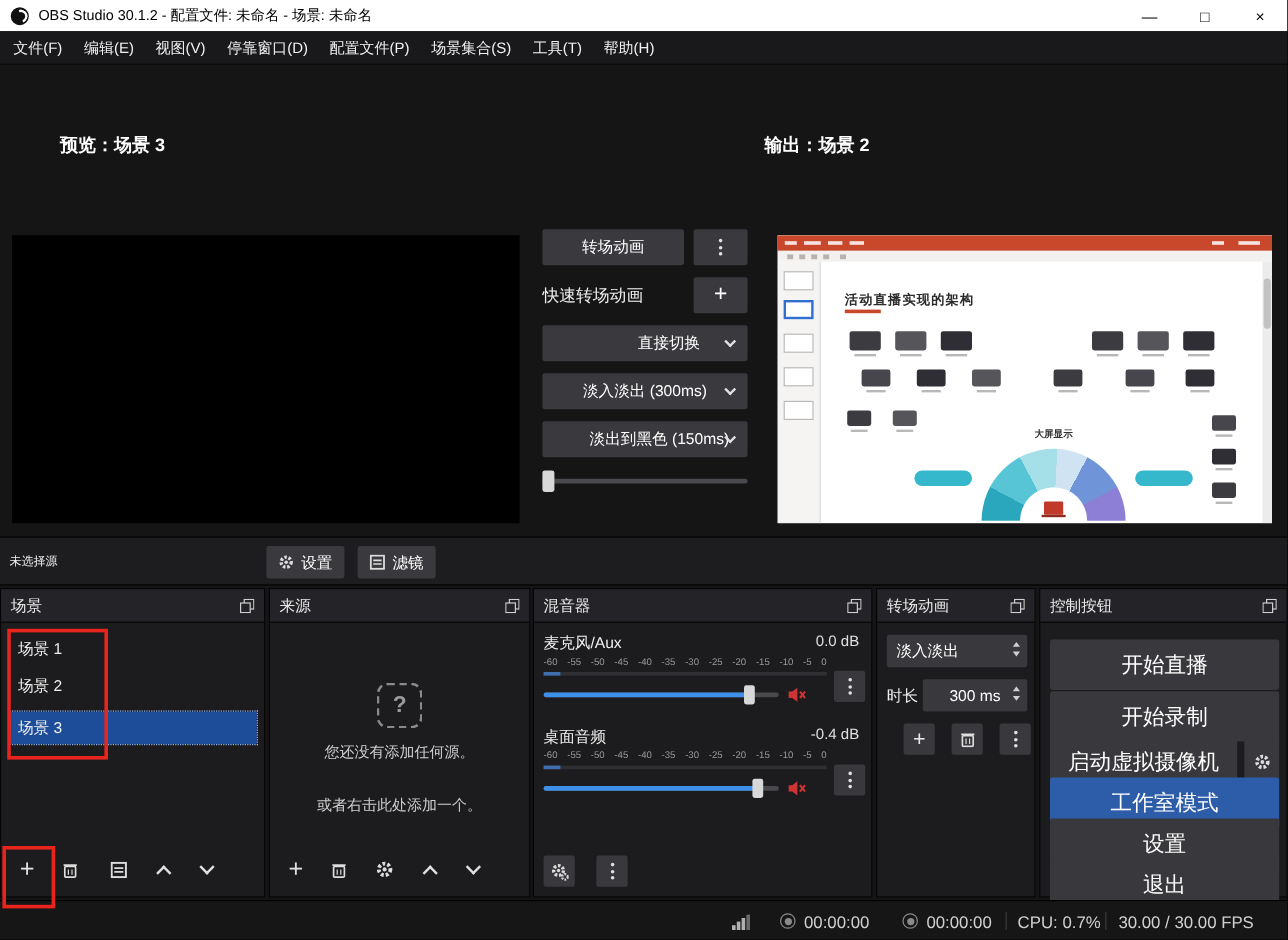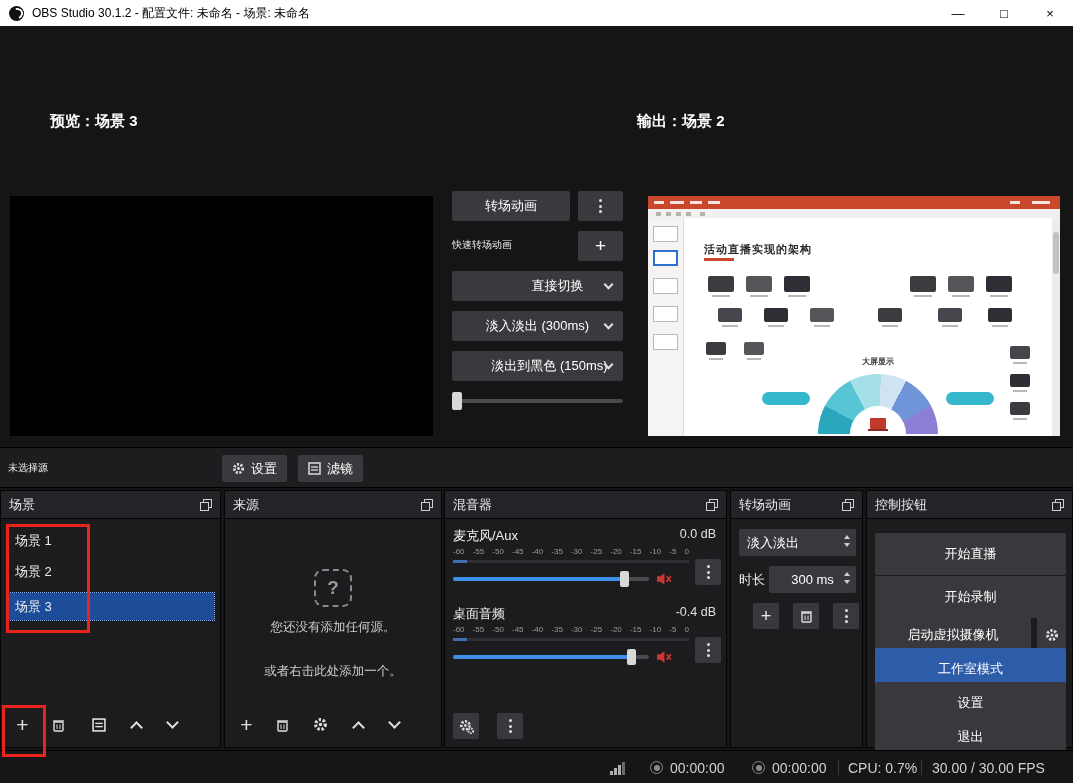--- a/index.html
+++ b/index.html
@@ -26,21 +26,21 @@
   .studio-region { position:absolute; left:0; top:54px; width:1073px; height:393px; background:#151516; }
   .preview-label { position:absolute; top:58px; font-size:15px; font-weight:bold; color:#fff; }
   #label-left { left:8px;margin-left:42px; } #label-right { left:637px; }
   .canvas-left { position:absolute; left:10px; top:142px; width:423px; height:240px; background:#000; }
 
   
   .mid-btn, .mid-drop { position:absolute; background:#3a3a3e; border-radius:2px; color:#fff; font-size:13px;
              display:flex; align-items:center; justify-content:center; }
   #btn-transition { left:452px; top:137px; width:118px; height:30px; }
   #btn-transition-menu { left:578px; top:137px; width:45px; height:30px; }
-  #quick-label { position:absolute; left:452px; top:184px; font-size:10px; color:#f0f0f0; }
+  #quick-label { position:absolute; left:452px; top:184px; font-size:14px; color:#f0f0f0; }
   #btn-quick-add { left:578px; top:177px; width:45px; height:30px; font-size:19px; }
   #drop-cut { left:452px; top:217px; width:171px; height:30px;padding-left:40px; }
   #drop-fade { left:452px; top:257px; width:171px; height:30px; }
   #drop-fadeblack { left:452px; top:297px; width:171px; height:30px;padding-left:24px; }
   .mid-drop .chev-d { position:absolute; right:11px; top:10px; }
   #mid-slider { position:absolute; left:452px; top:338px; width:171px; height:18px; }
   #mid-slider .track { position:absolute; left:0; top:7px; width:100%; height:4px; background:#4a4a4e; border-radius:2px; }
   #mid-slider .handle { position:absolute; left:0; top:0; width:10px; height:18px; background:#d8d8d8; border-radius:2px; }
 
   
@@ -117,21 +117,21 @@
   .combo { position:absolute; background:#39393d; border-radius:2px; color:#fff; font-size:13px;
            display:flex; align-items:center; padding:0 8px; }
   #tr-combo { left:8px; top:38px; width:117px; height:27px; }
   #tr-duration-label { position:absolute; left:8px; top:80px; font-size:13px; color:#f0f0f0; }
   #tr-spin { left:38px; top:75px; width:87px; height:27px; justify-content:center; }
   .spin-arrows { position:absolute; right:6px; top:6px; display:flex; flex-direction:column; gap:4px; align-items:center; }
   .t-up { width:0; height:0; border-left:3.5px solid transparent; border-right:3.5px solid transparent; border-bottom:4.5px solid #cfcfcf; }
   .t-dn { width:0; height:0; border-left:3.5px solid transparent; border-right:3.5px solid transparent; border-top:4.5px solid #cfcfcf; }
 
   .ctl-btn { position:absolute; left:8px; width:191px; height:42px; background:#39393d; border-radius:2px;
-             color:#fff; font-size:13px; display:flex; align-items:center; justify-content:center; }
+             color:#fff; font-size:18px; display:flex; align-items:center; justify-content:center; }
   .ctl-btn.active { background:#2d5ca8; }
 
   
   .statusbar { position:absolute; left:0; top:750px; width:1073px; height:33px; background:#161617;
                border-top:1px solid #000; font-size:14px; color:#d0d0d0; }
   .sb-item { position:absolute; top:9px; }
   .rec-dot { position:absolute; top:10px; width:13px; height:13px; border:1.5px solid #8a8a8a; border-radius:50%; }
   .rec-dot::after { content:""; position:absolute; inset:2.5px; border-radius:50%; background:#8a8a8a; }
   .vsep { position:absolute; top:9px; width:1px; height:15px; background:#3a3a3a; }
 
@@ -155,20 +155,30 @@
   <div class="titlebar">
     <span class="obs-logo"></span>
     <span class="title-text">OBS Studio 30.1.2 - 配置文件: 未命名 - 场景: 未命名</span>
     <div class="win-controls">
       <span class="win-btn">—</span>
       <span class="win-btn">□</span>
       <span class="win-btn">×</span>
     </div>
   </div>
 
+  <div class="menubar">
+      <span class="menu-item">文件(F)</span>
+      <span class="menu-item">编辑(E)</span>
+      <span class="menu-item">视图(V)</span>
+      <span class="menu-item">停靠窗口(D)</span>
+      <span class="menu-item">配置文件(P)</span>
+      <span class="menu-item">场景集合(S)</span>
+      <span class="menu-item">工具(T)</span>
+      <span class="menu-item">帮助(H)</span>
+    </div>
 
   <div class="studio-region">
     <span class="preview-label" id="label-left">预览：场景 3</span>
     <span class="preview-label" id="label-right">输出：场景 2</span>
 
     <div class="canvas-left"></div>
 
     <div class="mid-btn" id="btn-transition">转场动画</div>
     <div class="mid-btn" id="btn-transition-menu">
       <span class="vdots">

